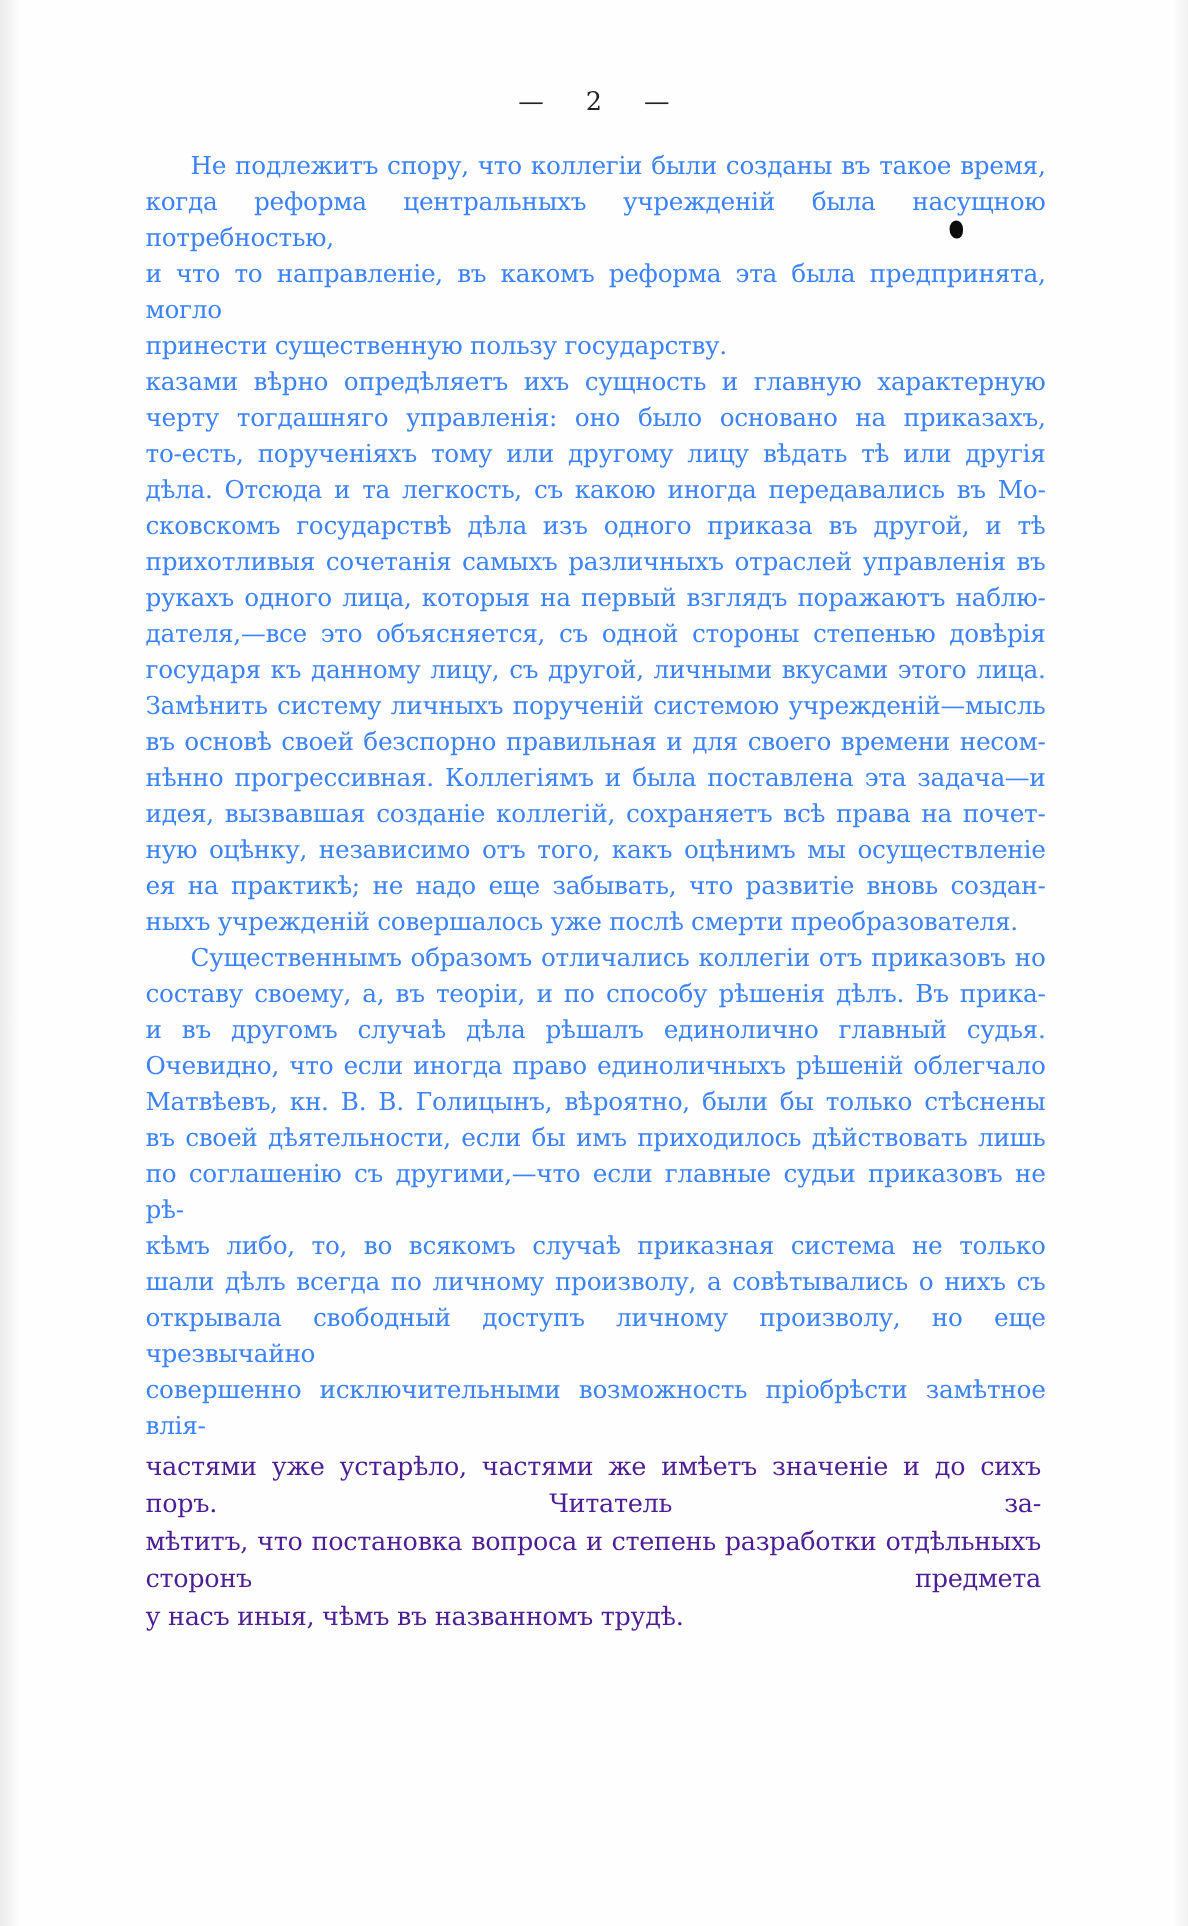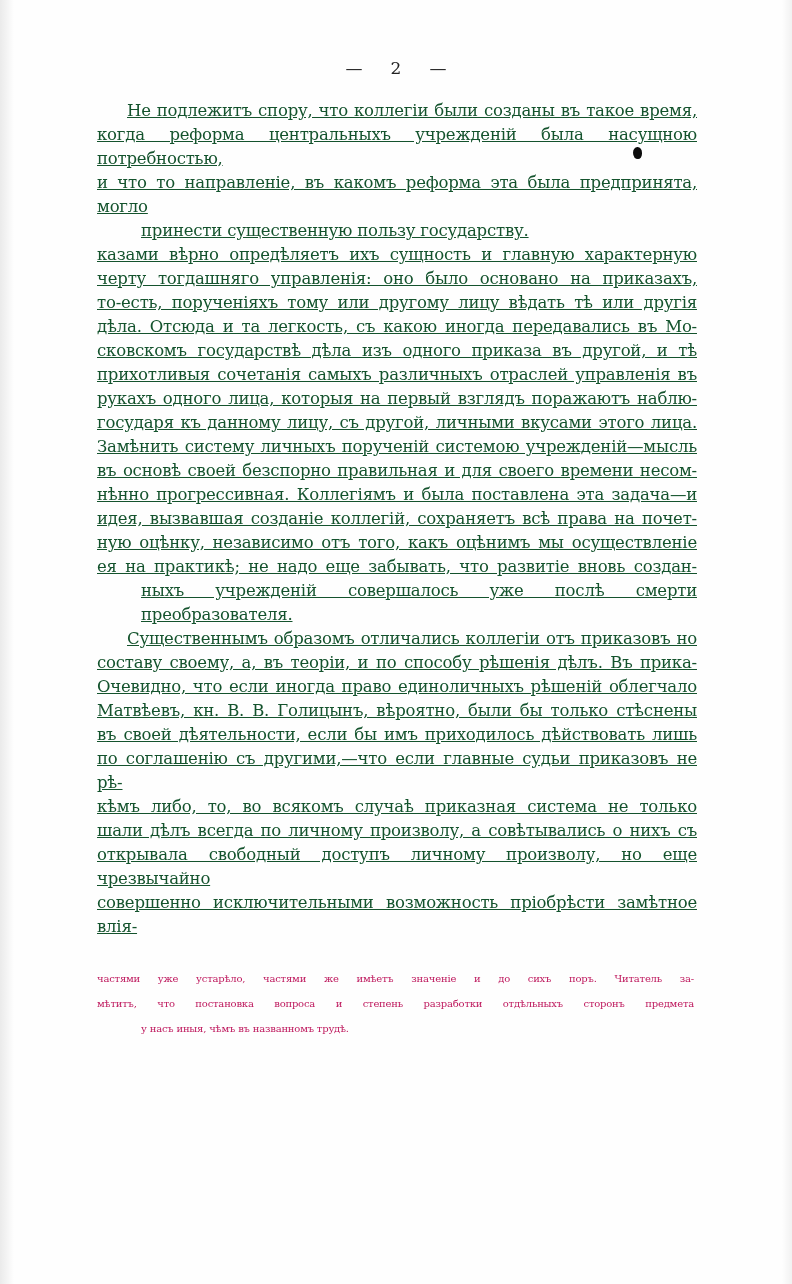--- a/index.html
+++ b/index.html
@@ -31,38 +31,37 @@
     font-size: 17px;
     color: #222;
   }
   .main-text {
     position: absolute;
     left: 97px; top: 99px;
     width: 600px;
     font-size: 16.5px;
     line-height: 24px;
     letter-spacing: -0.2px;
-    color: #14532d;
-    text-decoration: underline;
+    color: #3b82f6;
   }
   .footnote-text {
     position: absolute;
     left: 97px; top: 966px;
     width: 597px;
-    font-size: 10px;
+    font-size: 17px;
     line-height: 25px;
     letter-spacing: -0.2px;
-    color: #be185d;
+    color: #4c1d95;
   }
   .para { margin: 0; }
   .line {
     text-align: justify;
     text-align-last: justify;
   }
-  .line.flush { text-align-last: left; margin-left: 44px; }
+  .line.flush { text-align-last: left; }
   .line.indent { text-indent: 30px; }
   .ink-blot {
     position: absolute;
     left: 633px; top: 147px;
     width: 9px; height: 12px;
     background: #0c0c0c;
     border-radius: 50% 50% 45% 55%;
   }
 </style>
 </head>
@@ -87,32 +86,34 @@
         <div class="line flush">принести существенную пользу государству.</div>
       </div>
       <div class="para">
         <div class="line">казами вѣрно опредѣляетъ ихъ сущность и главную характерную</div>
         <div class="line">черту тогдашняго управленія: оно было основано на приказахъ,</div>
         <div class="line">то-есть, порученіяхъ тому или другому лицу вѣдать тѣ или другія</div>
         <div class="line">дѣла. Отсюда и та легкость, съ какою иногда передавались въ Мо-</div>
         <div class="line">сковскомъ государствѣ дѣла изъ одного приказа въ другой, и тѣ</div>
         <div class="line">прихотливыя сочетанія самыхъ различныхъ отраслей управленія въ</div>
         <div class="line">рукахъ одного лица, которыя на первый взглядъ поражаютъ наблю-</div>
+        <div class="line">дателя,—все это объясняется, съ одной стороны степенью довѣрія</div>
         <div class="line">государя къ данному лицу, съ другой, личными вкусами этого лица.</div>
         <div class="line">Замѣнить систему личныхъ порученій системою учрежденій—мысль</div>
         <div class="line">въ основѣ своей безспорно правильная и для своего времени несом-</div>
         <div class="line">нѣнно прогрессивная. Коллегіямъ и была поставлена эта задача—и</div>
         <div class="line">идея, вызвавшая созданіе коллегій, сохраняетъ всѣ права на почет-</div>
         <div class="line">ную оцѣнку, независимо отъ того, какъ оцѣнимъ мы осуществленіе</div>
         <div class="line">ея на практикѣ; не надо еще забывать, что развитіе вновь создан-</div>
         <div class="line flush">ныхъ учрежденій совершалось уже послѣ смерти преобразователя.</div>
       </div>
       <div class="para">
         <div class="line indent">Существеннымъ образомъ отличались коллегіи отъ приказовъ но</div>
         <div class="line">составу своему, а, въ теоріи, и по способу рѣшенія дѣлъ. Въ прика-</div>
+        <div class="line">и въ другомъ случаѣ дѣла рѣшалъ единолично главный судья.</div>
         <div class="line">Очевидно, что если иногда право единоличныхъ рѣшеній облегчало</div>
         <div class="line">Матвѣевъ, кн. В. В. Голицынъ, вѣроятно, были бы только стѣснены</div>
         <div class="line">въ своей дѣятельности, если бы имъ приходилось дѣйствовать лишь</div>
         <div class="line">по соглашенію съ другими,—что если главные судьи приказовъ не рѣ-</div>
         <div class="line">кѣмъ либо, то, во всякомъ случаѣ приказная система не только</div>
         <div class="line">шали дѣлъ всегда по личному произволу, а совѣтывались о нихъ съ</div>
         <div class="line">открывала свободный доступъ личному произволу, но еще чрезвычайно</div>
         <div class="line">совершенно исключительными возможность пріобрѣсти замѣтное влія-</div>
       </div>
     </div>

